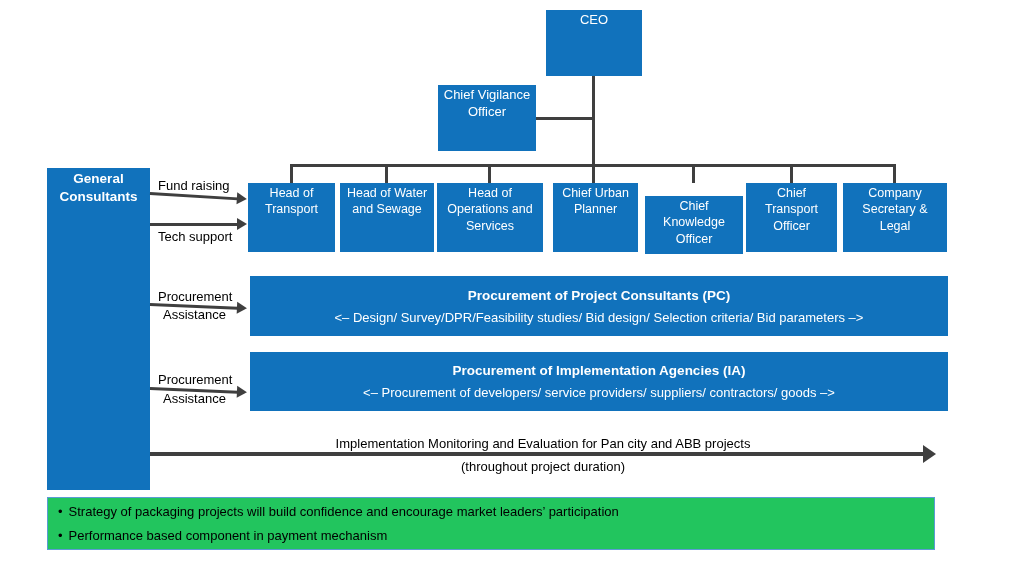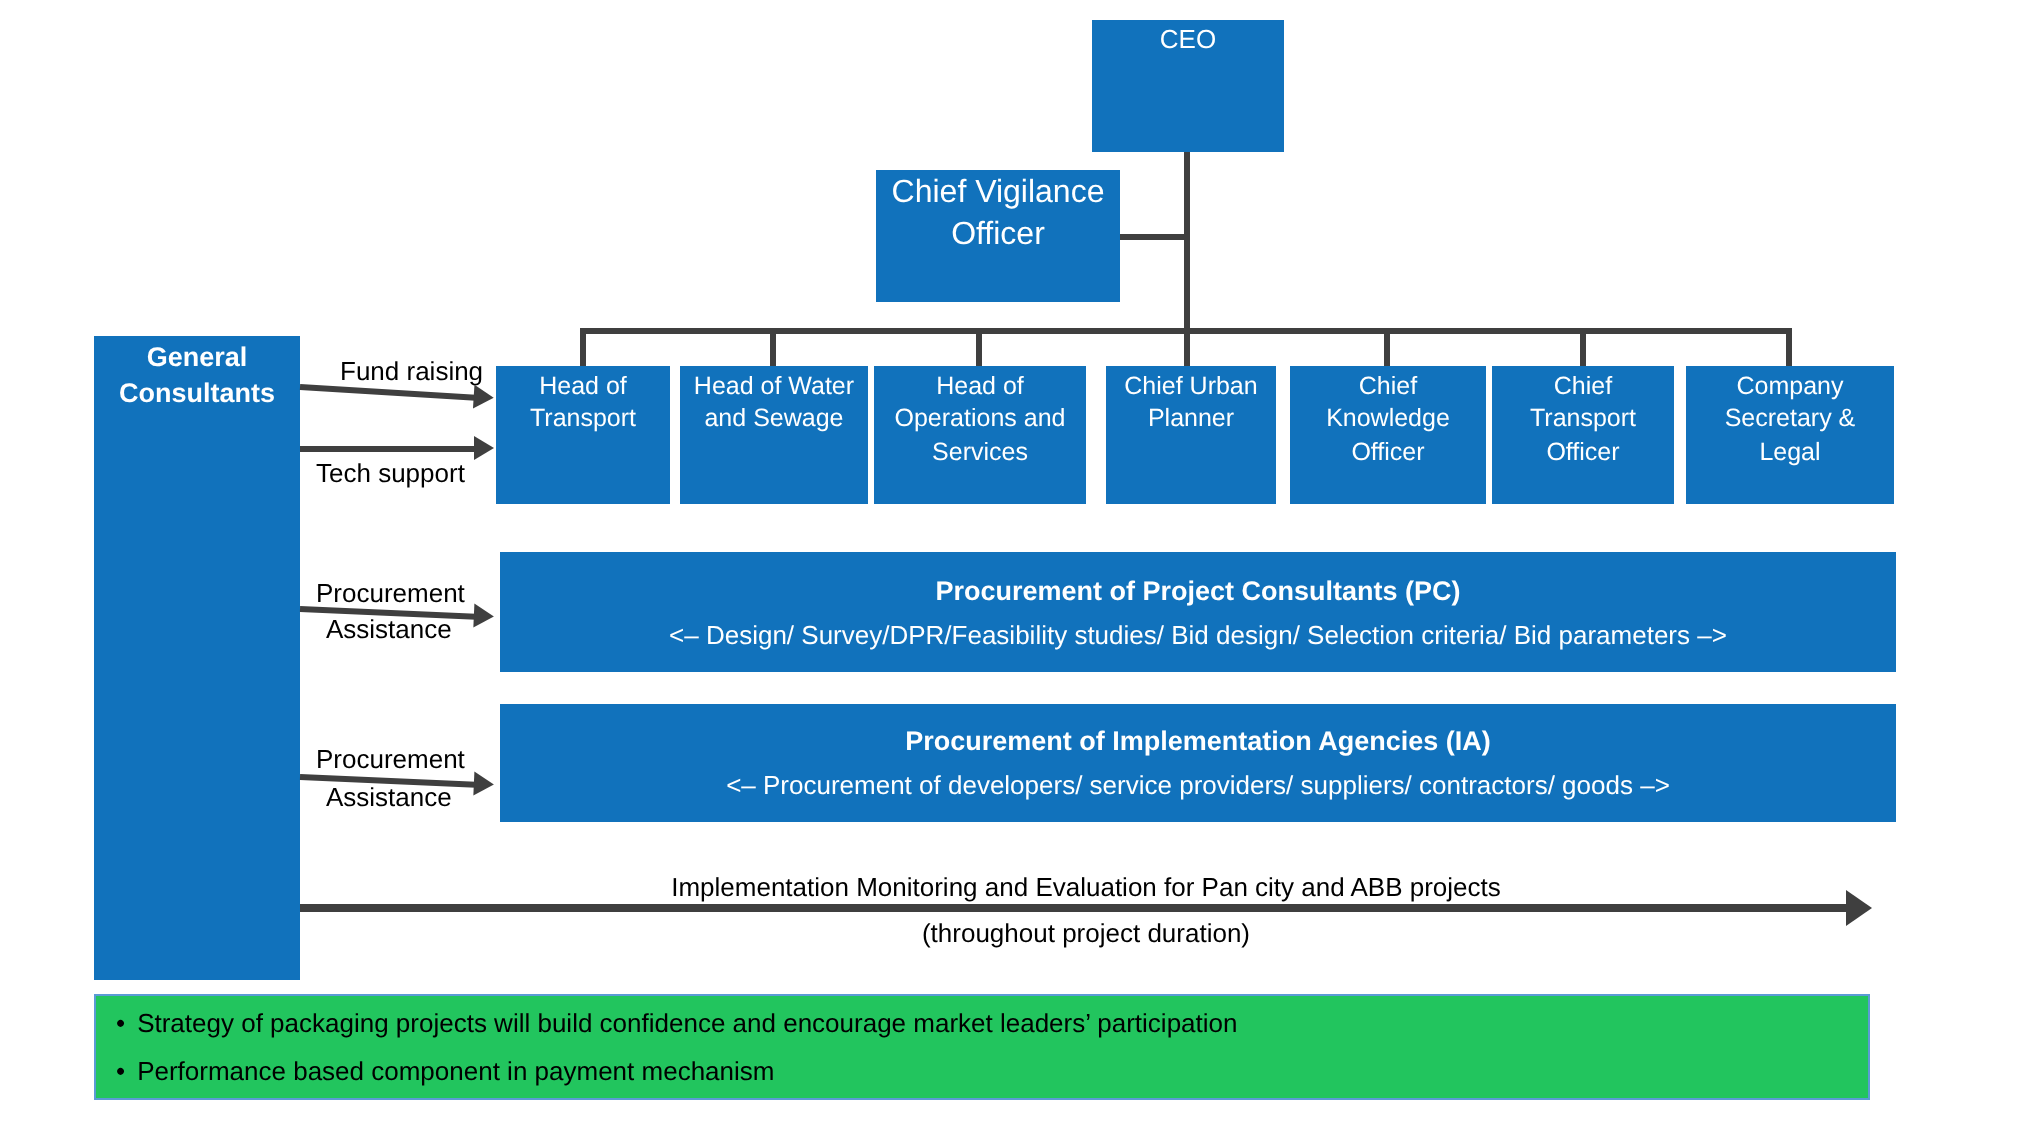--- a/index.html
+++ b/index.html
@@ -58,51 +58,51 @@
   <div class="line" style="left:290px;top:164px;width:3px;height:19px;"></div>
   <div class="line" style="left:385px;top:164px;width:3px;height:19px;"></div>
   <div class="line" style="left:488px;top:164px;width:3px;height:19px;"></div>
   <div class="line" style="left:692px;top:164px;width:3px;height:19px;"></div>
   <div class="line" style="left:790px;top:164px;width:3px;height:19px;"></div>
   <div class="line" style="left:893px;top:164px;width:3px;height:19px;"></div>
 
   <div class="bluebox" style="left:546px;top:10px;width:96px;height:66px;font-size:13px;">
     <span>CEO</span>
   </div>
-  <div class="bluebox" style="left:438px;top:85px;width:122px;height:66px;font-size:16px;">
+  <div class="bluebox" style="left:438px;top:85px;width:98px;height:66px;font-size:13px;">
     <span>Chief Vigilance Officer</span>
   </div>
 
   <div class="bluebox" style="left:248px;top:183px;width:87px;height:69px;">
     <span>Head of Transport</span>
   </div>
   <div class="bluebox" style="left:340px;top:183px;width:94px;height:69px;">
     <span>Head of Water and Sewage</span>
   </div>
   <div class="bluebox" style="left:437px;top:183px;width:106px;height:69px;">
     <span>Head of Operations and Services</span>
   </div>
   <div class="bluebox" style="left:553px;top:183px;width:85px;height:69px;">
     <span>Chief Urban Planner</span>
   </div>
-  <div class="bluebox" style="left:645px;top:183px;width:98px;height:69px;">
+  <div class="bluebox" style="left:645px;top:196px;width:98px;height:58px;">
     <span>Chief Knowledge Officer</span>
   </div>
   <div class="bluebox" style="left:746px;top:183px;width:91px;height:69px;">
     <span>Chief Transport Officer</span>
   </div>
   <div class="bluebox" style="left:843px;top:183px;width:104px;height:69px;">
     <span>Company Secretary &amp; Legal</span>
   </div>
 
   <div class="bluebox gc" style="left:47px;top:168px;width:103px;height:322px;">
     <span>General Consultants</span>
   </div>
 
-  <span class="lbl" style="left:170px;top:178px;text-align:center;">Fund raising</span>
+  <span class="lbl" style="left:158px;top:178px;text-align:center;">Fund raising</span>
   <div class="harrow" style="left:150px;top:192px;width:88px;transform:rotate(3.5deg);"></div>
 
   <div class="harrow" style="left:150px;top:223px;width:88px;"></div>
   <span class="lbl" style="left:158px;top:229px;">Tech support</span>
 
   <span class="lbl" style="left:158px;top:289px;">Procurement</span>
   <div class="harrow" style="left:150px;top:303px;width:88px;transform:rotate(2.5deg);"></div>
   <span class="lbl" style="left:163px;top:307px;">Assistance</span>
 
   <span class="lbl" style="left:158px;top:372px;">Procurement</span>

